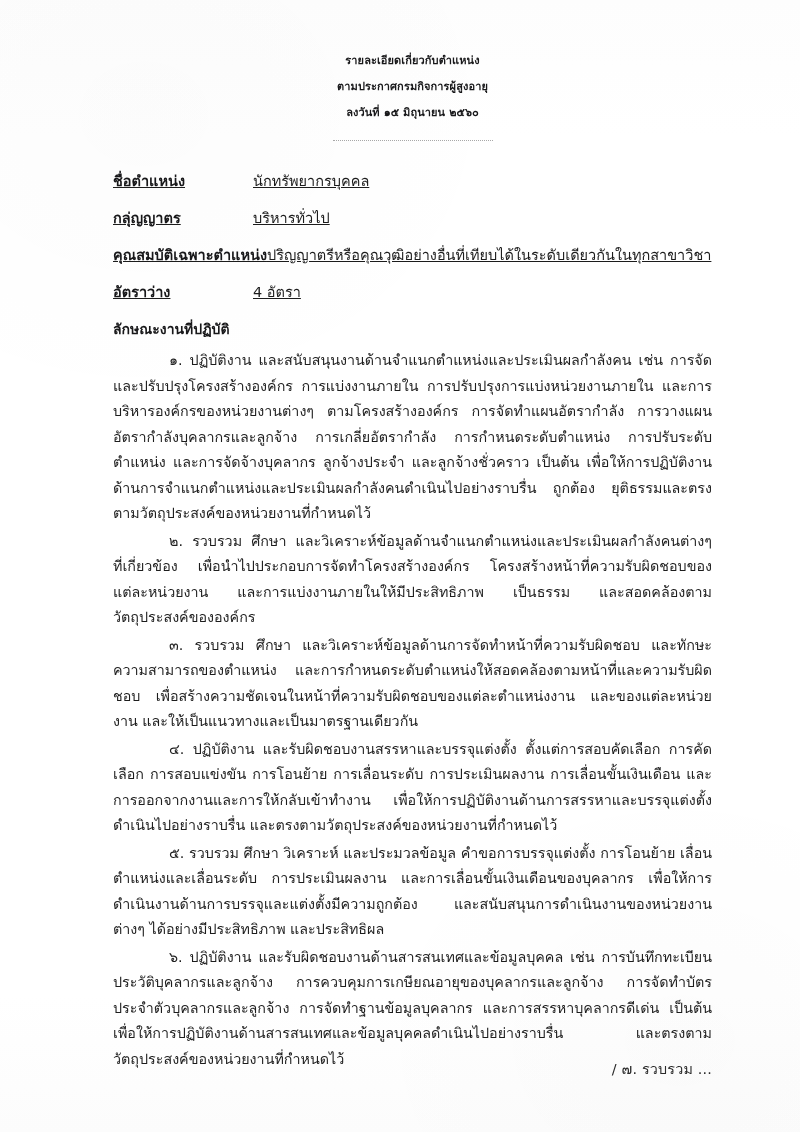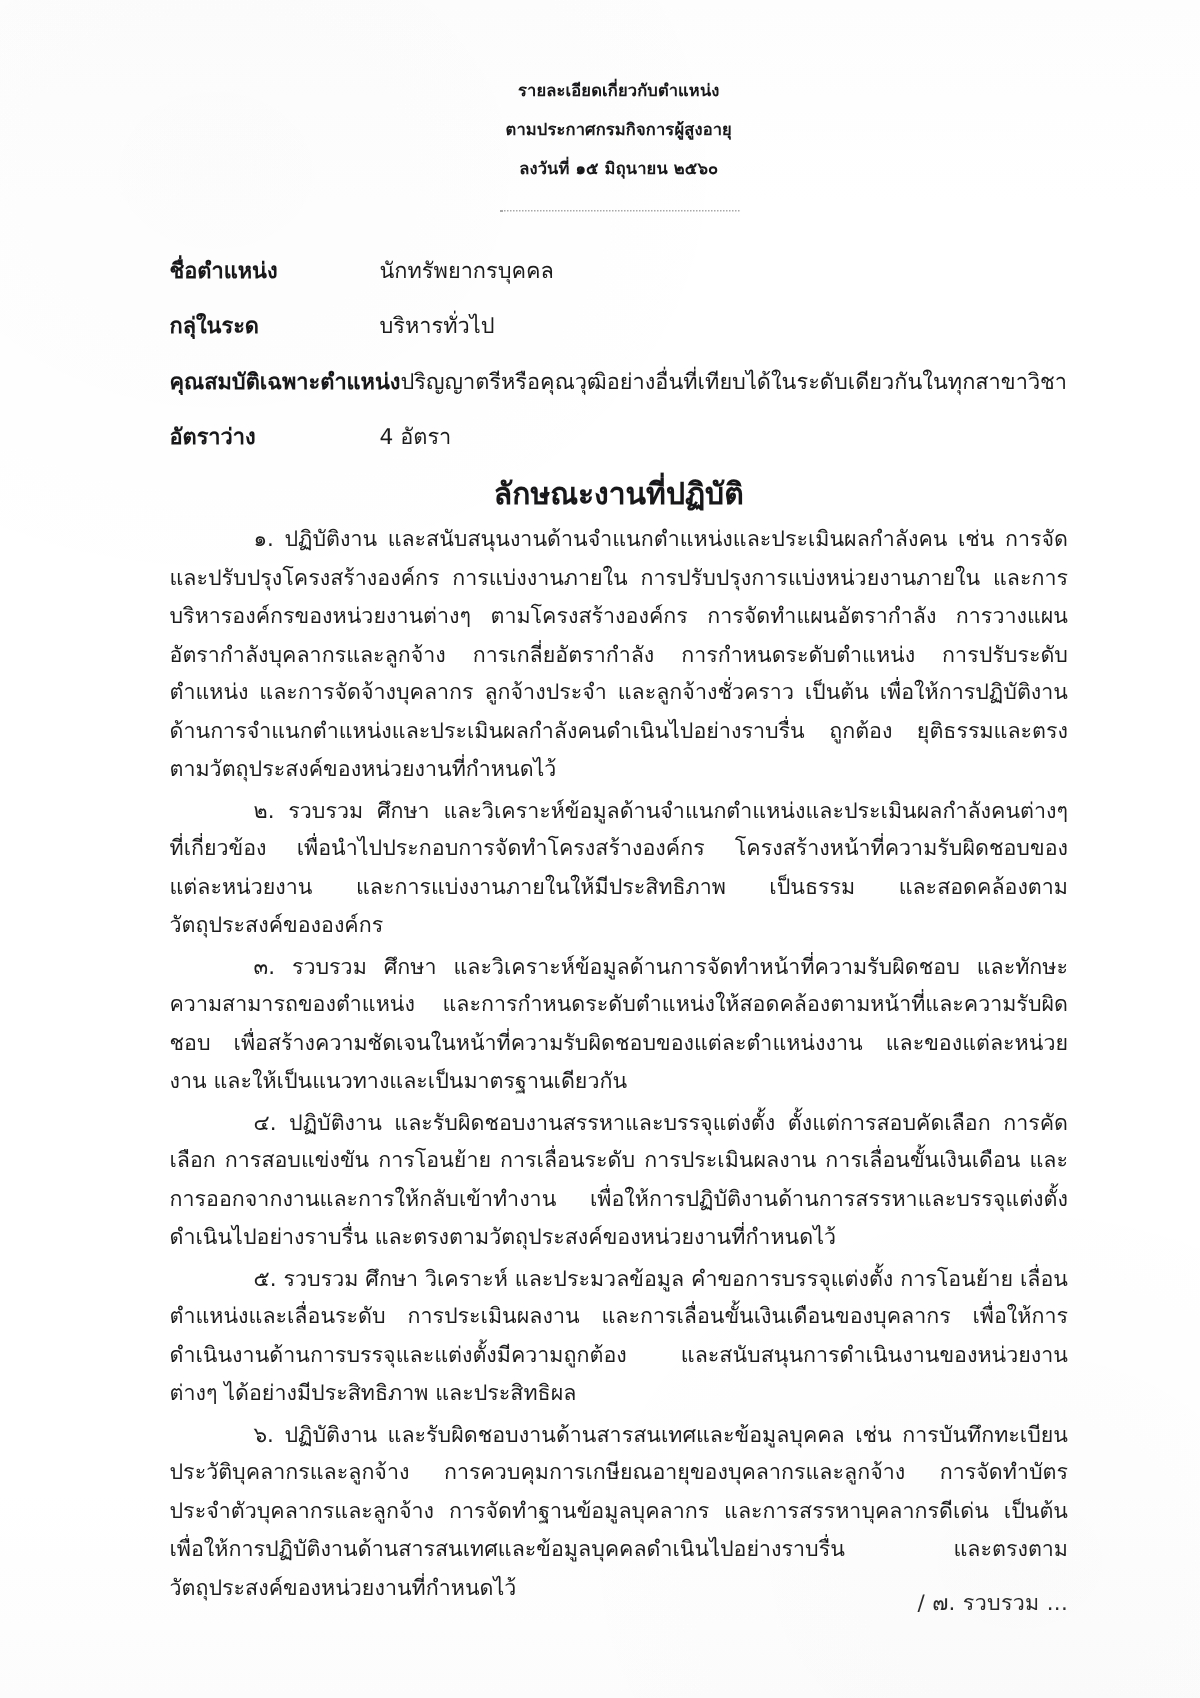--- a/index.html
+++ b/index.html
@@ -62,20 +62,21 @@
   }
 
   
   .fields {
     margin-top: 30px;
   }
   .field-row {
     display: flex;
     align-items: center;
     margin-bottom: 16px;
+    text-decoration: underline;
   }
   .field-label {
     width: 140px;
     flex: 0 0 140px;
     font-size: 14.5px;
     font-weight: 700;
     color: #18181a;
     line-height: 21px;
   }
   .field-value {
@@ -93,27 +94,26 @@
   }
   .field-row.full .qual-label {
     font-weight: 700;
     color: #18181a;
   }
   .field-row.full .qual-text {
     font-weight: 400;
     color: #1c1c1c;
   }
   .section-heading {
-    font-size: 20px;
+    font-size: 14px;
     font-weight: 700;
     color: #18181a;
     margin-top: 2px;
     margin-bottom: 8px;
     line-height: 21px;
-    text-align: center;
   }
 
   
   .body-list {
     margin: 0;
     padding: 0;
   }
   .para {
     font-size: 14.3px;
     line-height: 25.5px;
@@ -154,21 +154,21 @@
     </div>
 
     <div class="fields">
 
       <div class="field-row">
         <div class="field-label">ชื่อตำแหน่ง</div>
         <div class="field-value">นักทรัพยากรบุคคล</div>
       </div>
 
       <div class="field-row">
-        <div class="field-label">กลุ่ในระด</div>
+        <div class="field-label">กลุ่ญญาตร</div>
         <div class="field-value">บริหารทั่วไป</div>
       </div>
 
       <div class="field-row full">
         <div class="qual-line"><span class="qual-label">คุณสมบัติเฉพาะตำแหน่ง</span><span class="qual-text">ปริญญาตรีหรือคุณวุฒิอย่างอื่นที่เทียบได้ในระดับเดียวกันในทุกสาขาวิชา</span></div>
       </div>
 
       <div class="field-row">
         <div class="field-label">อัตราว่าง</div>
         <div class="field-value">4 อัตรา</div>

